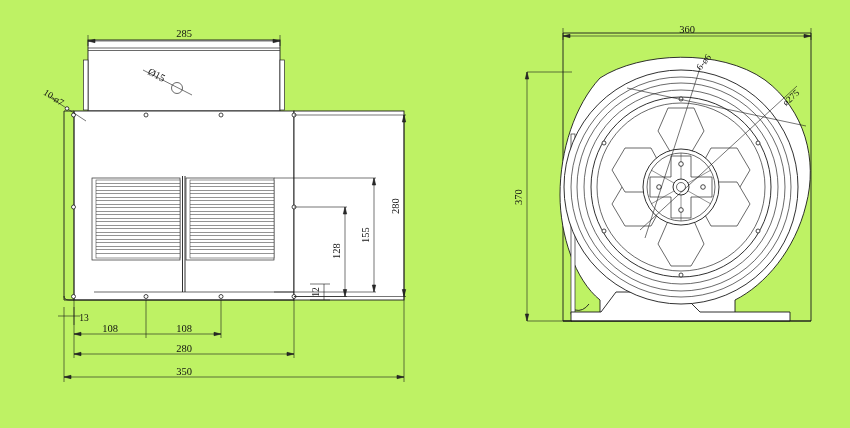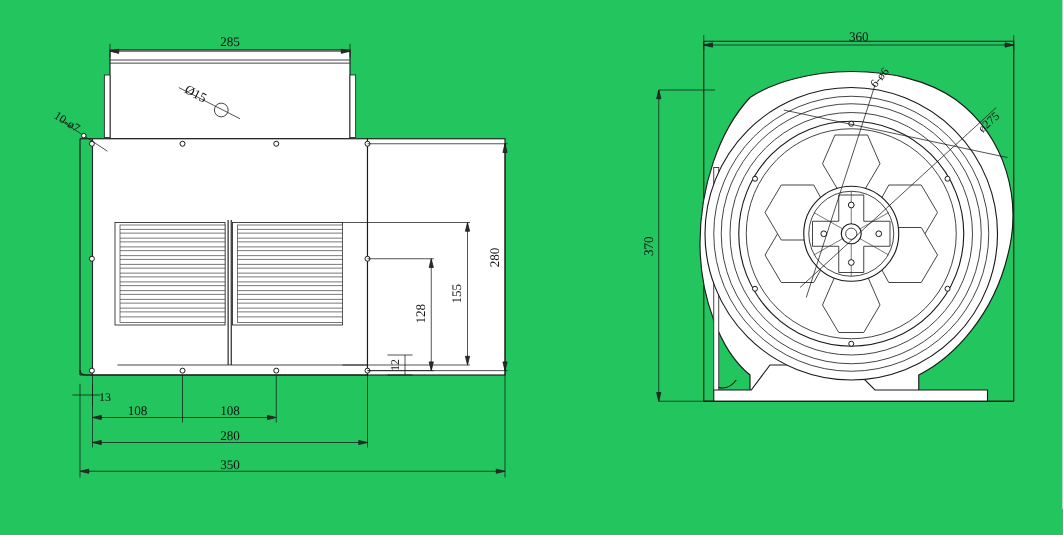--- a/index.html
+++ b/index.html
@@ -1,18 +1,18 @@
 <!DOCTYPE html>
 <html><head>
 <meta charset="utf-8">
 <style>
   html,body{margin:0;padding:0;background:#ffffff;}
   body{width:850px;height:428px;overflow:hidden;
        font-family:"Liberation Serif",serif;}
-  #sheet{position:relative;width:850px;height:428px;background:#22c55e;}
+  #sheet{position:relative;width:850px;height:428px;background:#bef264;}
   svg{display:block;}
   .ln{stroke:#1a1a1a;stroke-width:0.9;fill:none;}
   .thin{stroke:#2a2a2a;stroke-width:0.7;fill:none;}
   .hair{stroke:#3a3a3a;stroke-width:0.55;fill:none;}
   .dim{stroke:#1a1a1a;stroke-width:0.6;fill:none;}
   .fillw{fill:#ffffff;}
   .hole{fill:#ffffff;stroke:#1a1a1a;stroke-width:0.8;}
   .dot{fill:#2a2a2a;}
   .txt{font-family:"Liberation Serif",serif;font-size:10.5px;fill:#111111;}
   .txts{font-family:"Liberation Serif",serif;font-size:9.5px;fill:#111111;}

